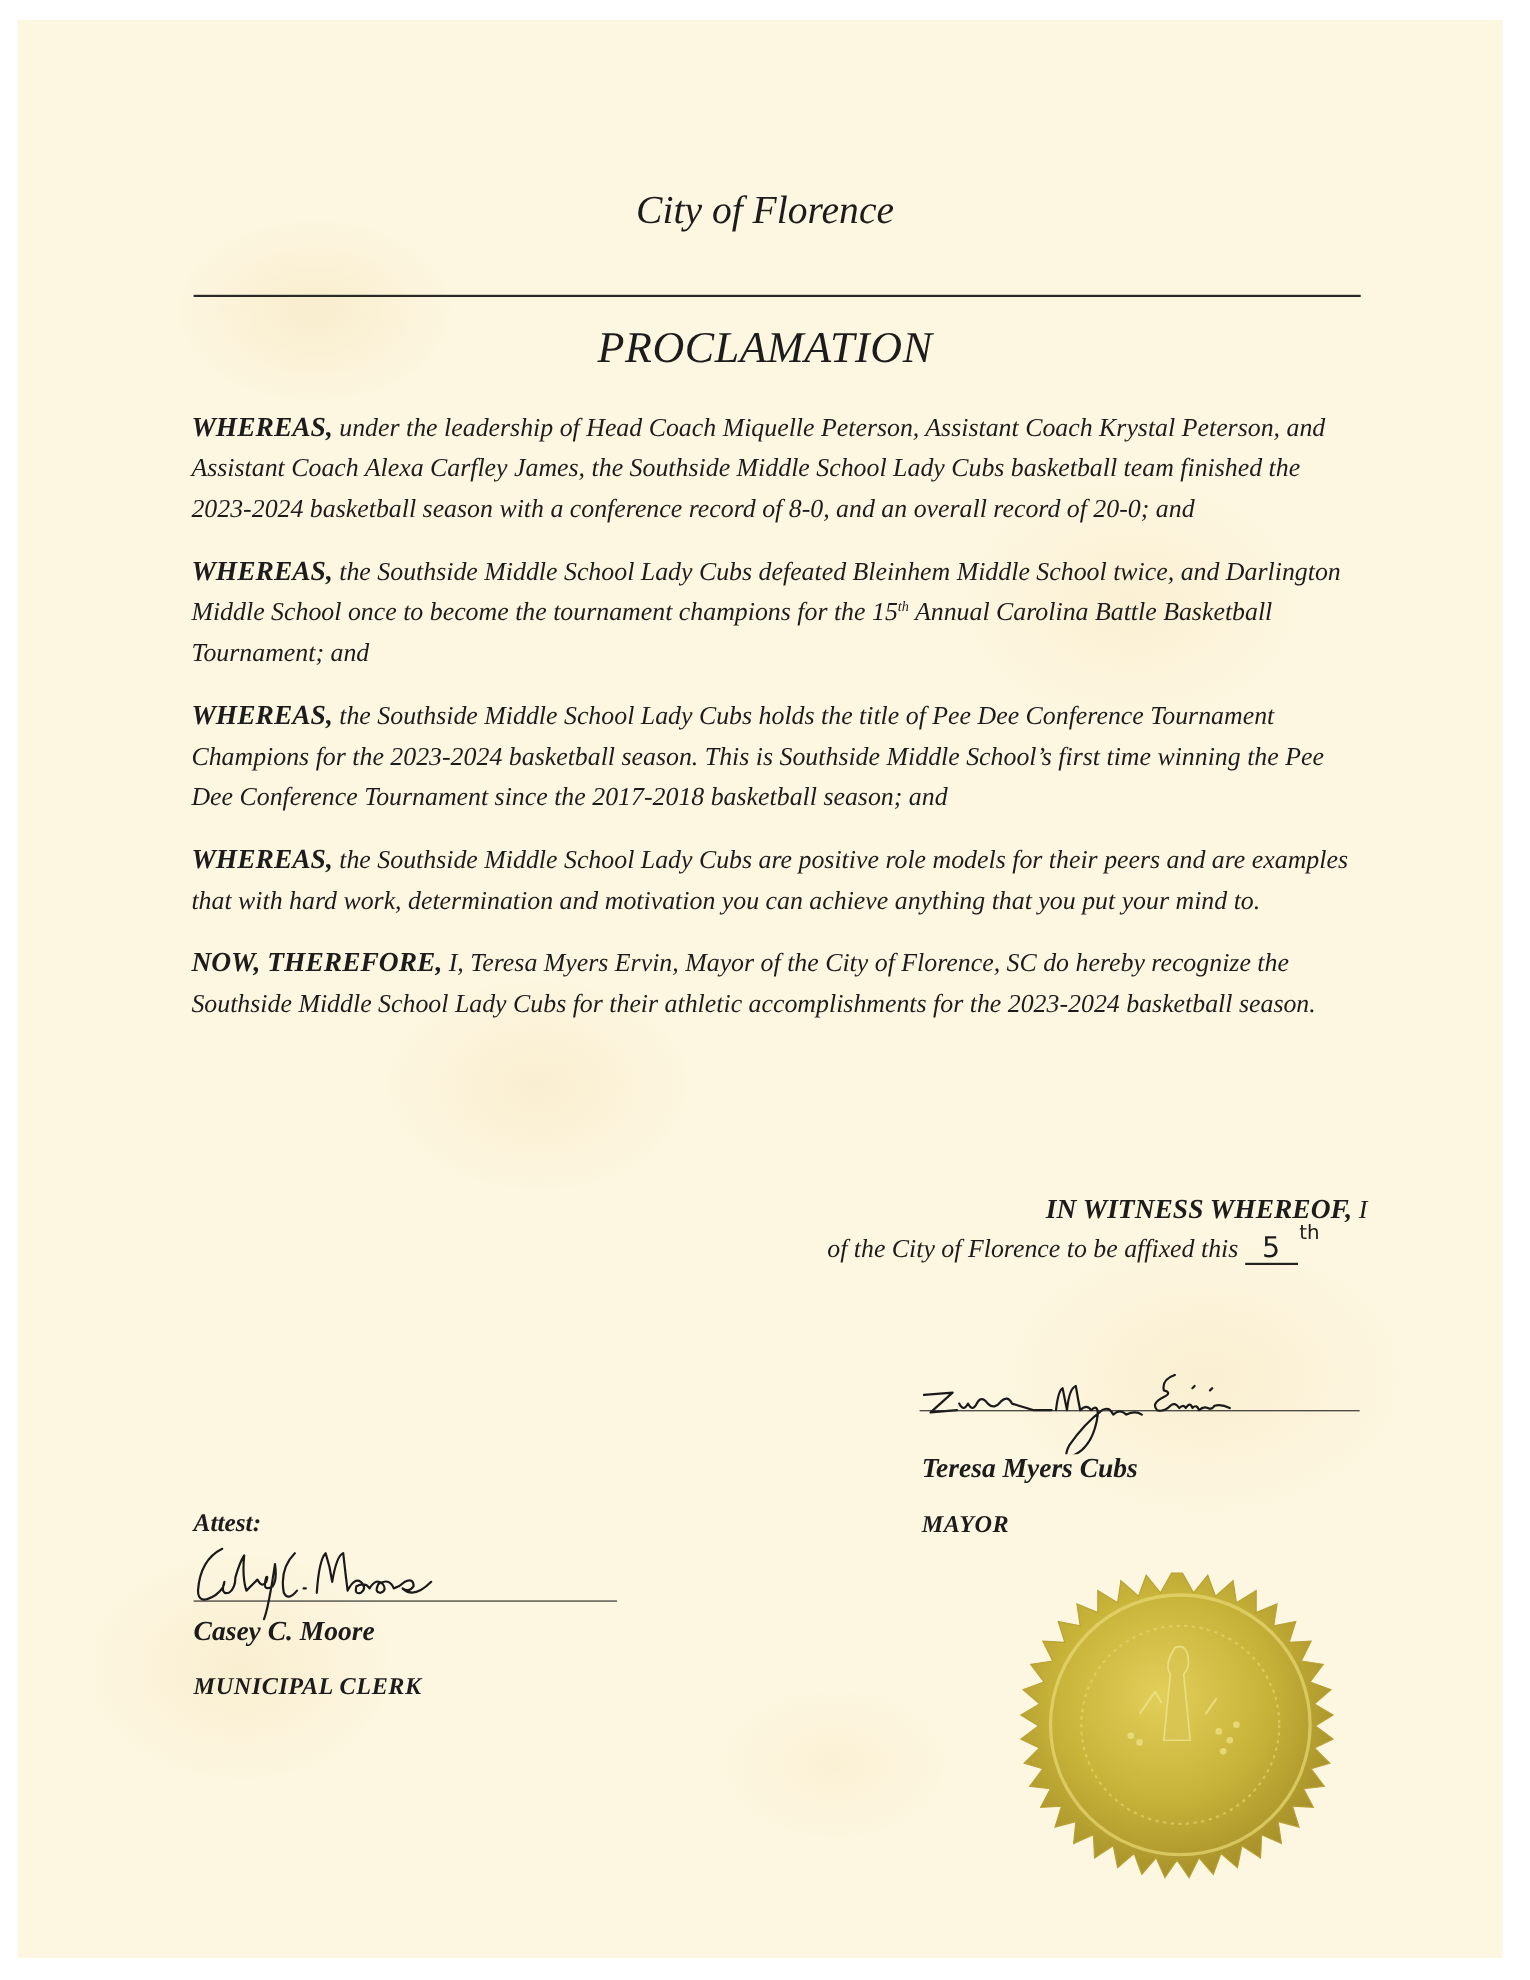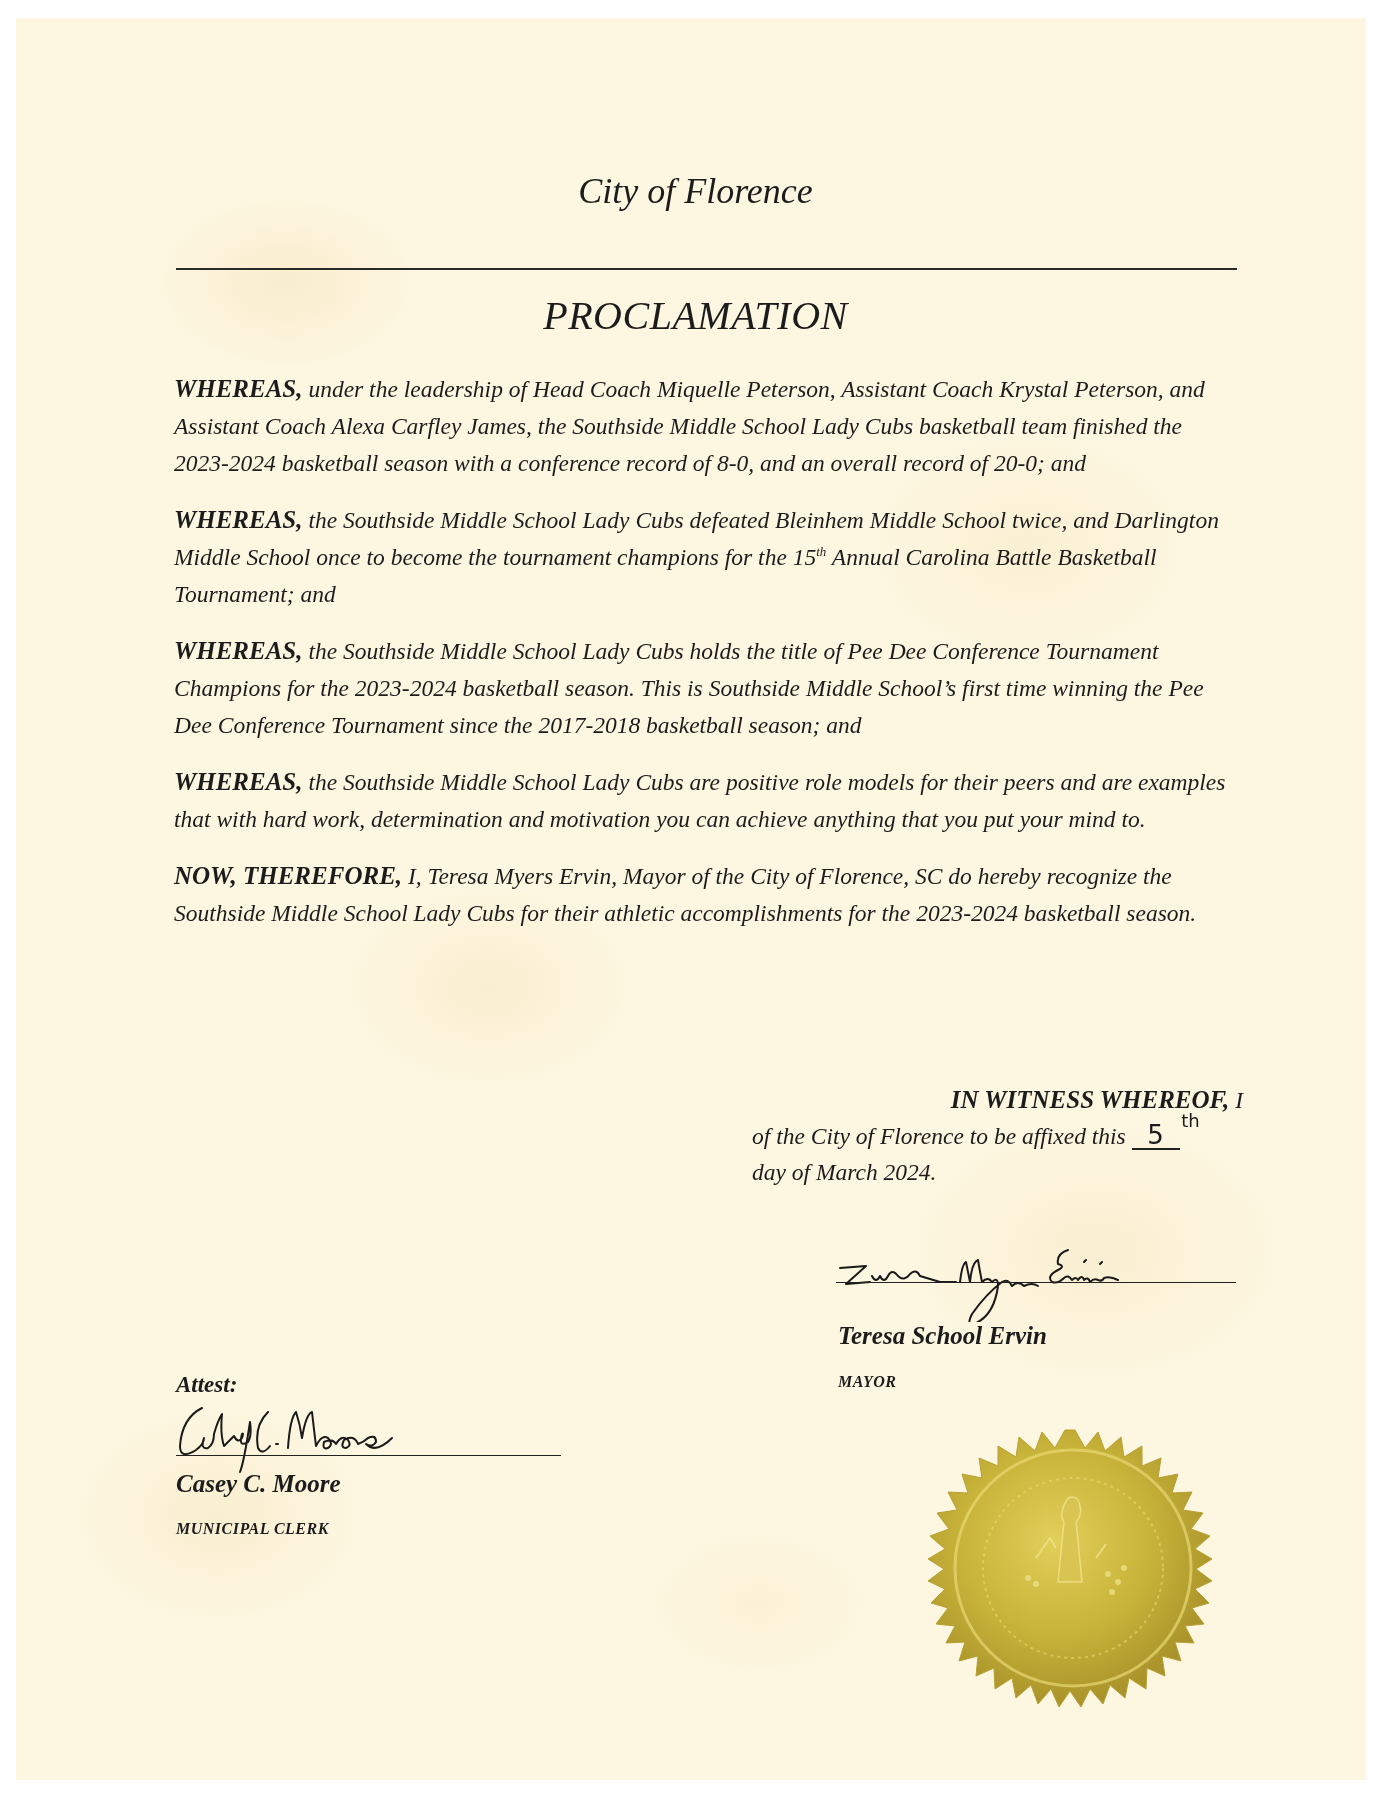--- a/index.html
+++ b/index.html
@@ -133,21 +133,21 @@
     .signer-name {
       position: absolute;
       font-weight: bold;
       font-style: italic;
       font-size: 25px;
     }
     .signer-title {
       position: absolute;
       font-weight: bold;
       font-style: italic;
-      font-size: 16px;
+      font-size: 22px;
       letter-spacing: 0.5px;
     }
     .attest-label {
       position: absolute;
       left: 176px;
       top: 1372px;
       font-weight: bold;
       font-style: italic;
       font-size: 23px;
     }
@@ -200,31 +200,30 @@
   </p>
 </div>
 
 <div class="serif witness">
   <div class="lead-line">
     <span class="lead">IN WITNESS WHEREOF,</span><span> I</span>
   </div>
   <div>
     <span>of the City of Florence to be affixed this </span><span class="date-day"><span>5</span><sup>th</sup></span>
   </div>
-  <div>day of March 2024.</div>
 </div>
 
 <svg class="signature-mayor" viewBox="0 0 400 82" aria-hidden="true">
   <path d="M4 28 L30 26 L10 44 L34 42 M36 36 q4 8 8 0 q4 8 8 0 q4 -8 10 0 q6 6 12 -2 q6 -6 10 2 L104 42 L120 42
            M124 42 q2 -18 6 -20 q2 10 4 20 q2 -20 8 -22 q2 12 4 22 q6 -6 10 0 q6 -6 6 4 q-4 30 -24 38 q-8 2 -2 -10 q14 -20 30 -32 q6 -4 10 4 q6 -6 12 0 q8 -4 14 0
            M232 10 q-12 4 -10 14 q8 2 0 6 q-12 6 -6 12 q6 2 12 -4 q4 -4 8 2 q4 -4 6 0 q4 -6 6 0 q4 -4 6 2 q4 -4 8 -2 q4 2 6 -2 q6 -2 14 2
            M248 22 l2 -2 M264 24 l2 -2" fill="none" stroke="#1a1a1a" stroke-width="2" stroke-linecap="round" stroke-linejoin="round"></path>
 </svg>
 <div class="sig-line-mayor"></div>
-<div class="serif signer-name" style="left:838px; top:1322px;">Teresa School Ervin</div>
+<div class="serif signer-name" style="left:838px; top:1322px;">Teresa Myers Cubs</div>
 <div class="serif signer-title" style="left:838px; top:1373px;">MAYOR</div>
 
 <div class="serif attest-label">Attest:</div>
 <svg class="signature-clerk" viewBox="0 0 300 100" aria-hidden="true">
   <path d="M30 18 q-20 10 -22 38 q0 14 16 4 q8 -6 8 -12 q-4 12 4 10 q6 -4 6 -14 q4 -14 8 -20 q-2 20 2 32 q6 -6 10 -10 q4 8 8 2 q2 -6 0 -4 q-4 14 6 8 q4 -6 2 -20 q-6 40 -10 50
            M96 22 q-14 14 -10 36 q4 8 12 -2 M104 54 l2 0
            M116 58 q2 -30 8 -36 q4 12 6 26 q4 -24 10 -26 q2 18 4 34 q6 -12 12 -8 q6 6 0 10 q-6 2 -4 -6 q8 -4 12 2 q6 -10 12 -4 q4 6 -2 8 q-6 0 -2 -8 q10 -6 14 4 q6 -2 10 -6 q8 -4 8 4 q-4 6 -10 2 q10 10 26 -6" fill="none" stroke="#1a1a1a" stroke-width="2" stroke-linecap="round" stroke-linejoin="round"></path>
 </svg>
 <div class="sig-line-clerk"></div>
 <div class="serif signer-name" style="left:176px; top:1470px;">Casey C. Moore</div>

